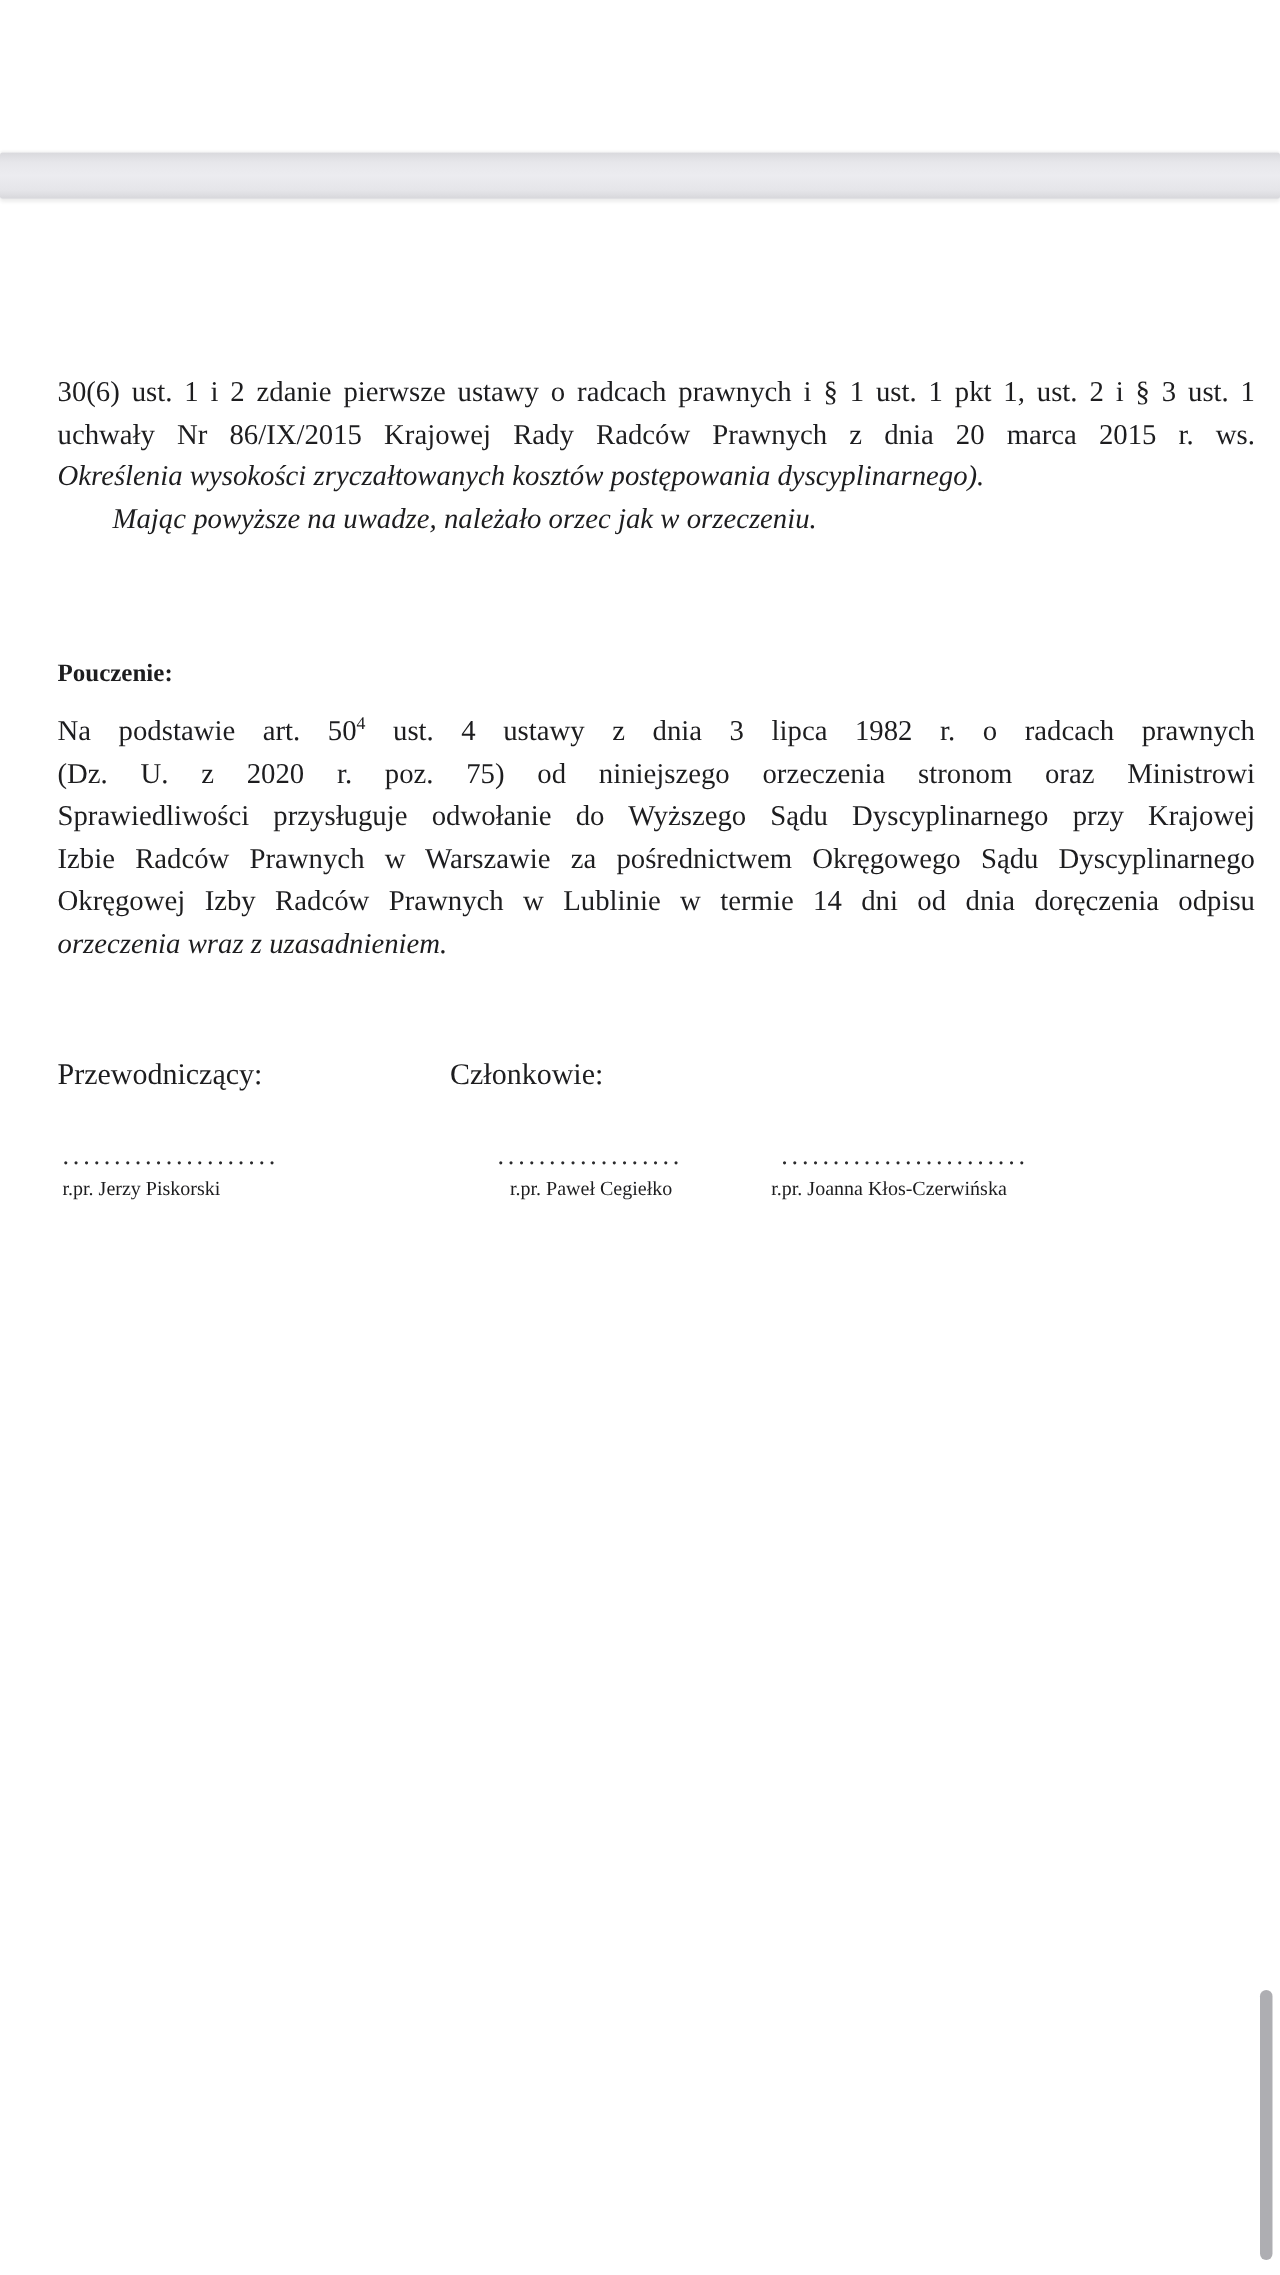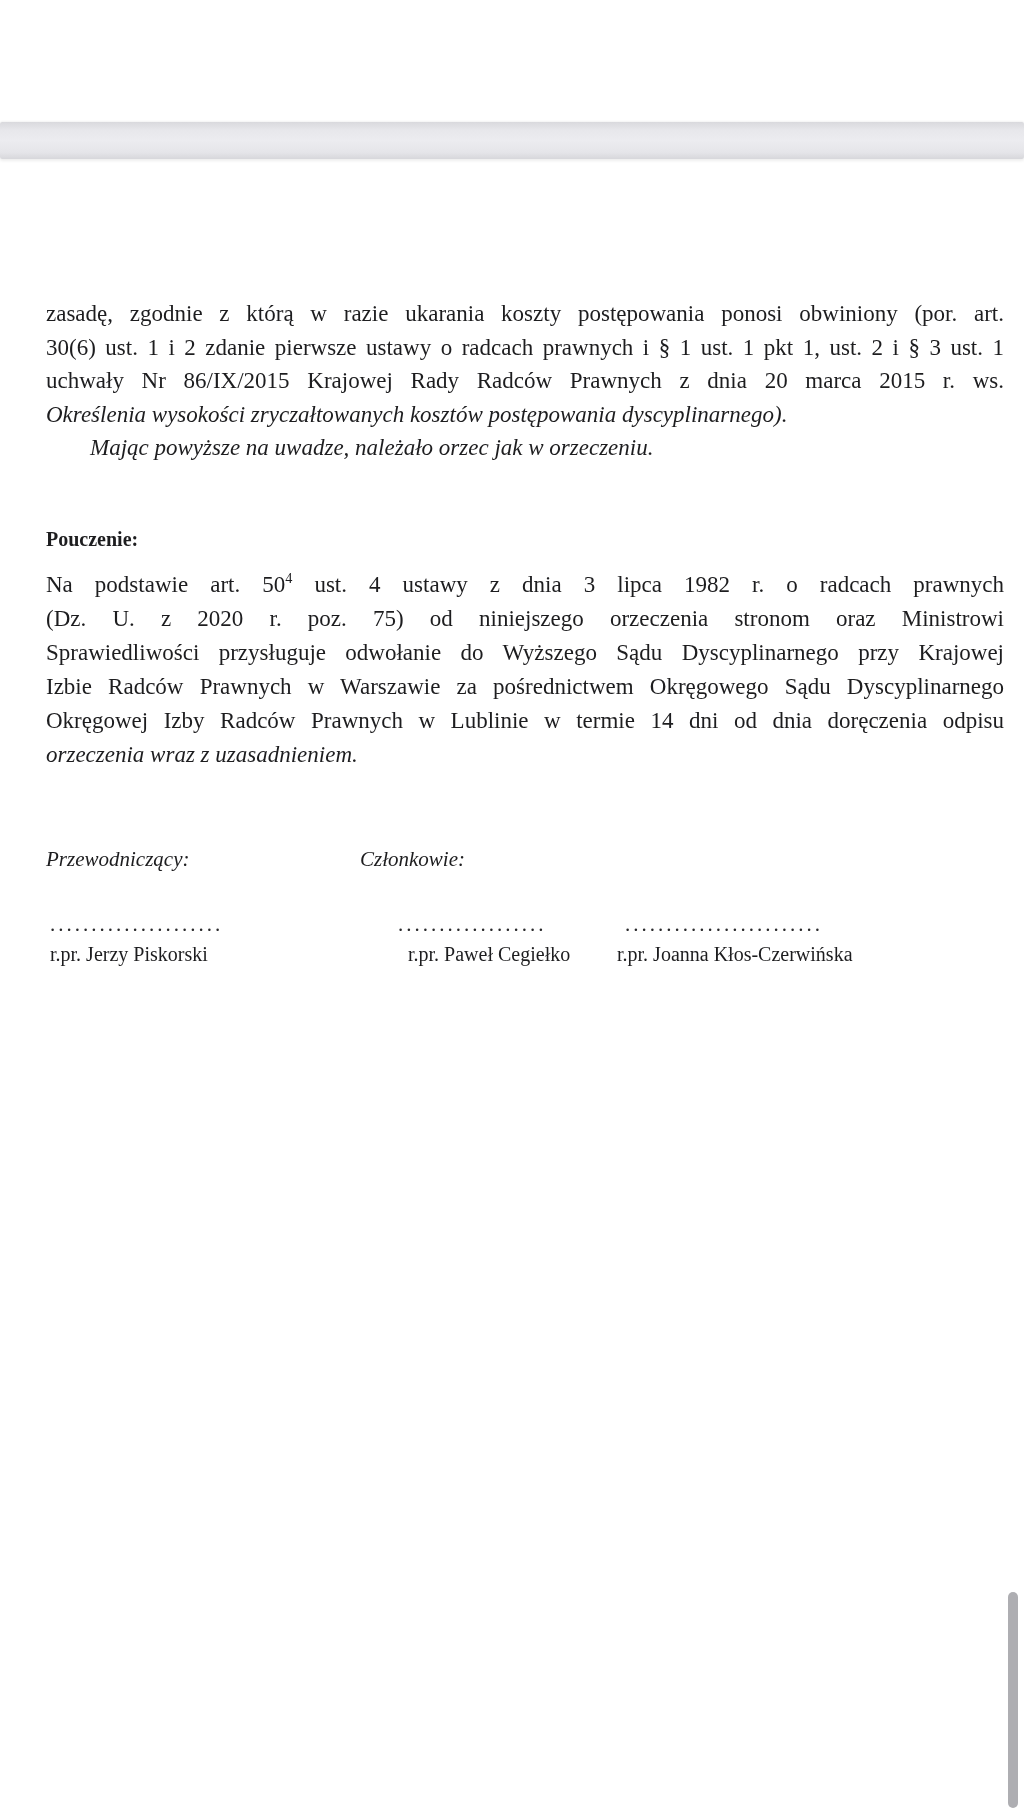--- a/index.html
+++ b/index.html
@@ -42,35 +42,34 @@
     font-size: 20px;
     font-weight: bold;
   }
   sup.fnsup {
     font-size: 0.62em;
     vertical-align: super;
     line-height: 0;
   }
   .sig-label {
     position: absolute;
-    font-size: 21px;
-    font-style: italic;
+    font-size: 24px;
   }
   .sig-dots {
     position: absolute;
     top: 912px;
     font-size: 21px;
     letter-spacing: 3px;
     color: #2a2a2c;
     white-space: nowrap;
   }
   .sig-name {
     position: absolute;
     top: 943px;
-    font-size: 20px;
+    font-size: 16px;
     white-space: nowrap;
   }
   .scrollbar-thumb {
     position: absolute;
     right: 6px;
     top: 1592px;
     width: 10px;
     height: 216px;
     border-radius: 5px;
     background: #a5a5aa;
@@ -78,21 +77,20 @@
   }
 </style>
 </head>
 <body>
 
 <div class="page">
 
   <div class="page-separator"></div>
 
   <div class="textcol para-1">
-    <div class="jl">zasadę, zgodnie z którą w razie ukarania koszty postępowania ponosi obwiniony (por. art.</div>
     <div class="jl">30(6) ust. 1 i 2 zdanie pierwsze ustawy o radcach prawnych i § 1 ust. 1 pkt 1, ust. 2 i § 3 ust. 1</div>
     <div class="jl">uchwały Nr 86/IX/2015 Krajowej Rady Radców Prawnych z dnia 20 marca 2015 r. ws.</div>
     <div class="ll">Określenia wysokości zryczałtowanych kosztów postępowania dyscyplinarnego).</div>
     <div class="ll indent">Mając powyższe na uwadze, należało orzec jak w orzeczeniu.</div>
   </div>
 
   <div class="heading">Pouczenie:</div>
 
   <div class="textcol para-2">
     <div class="jl"><span>Na podstawie art. 50</span><sup class="fnsup">4</sup><span> ust. 4 ustawy z dnia 3 lipca 1982 r. o radcach prawnych</span></div>

